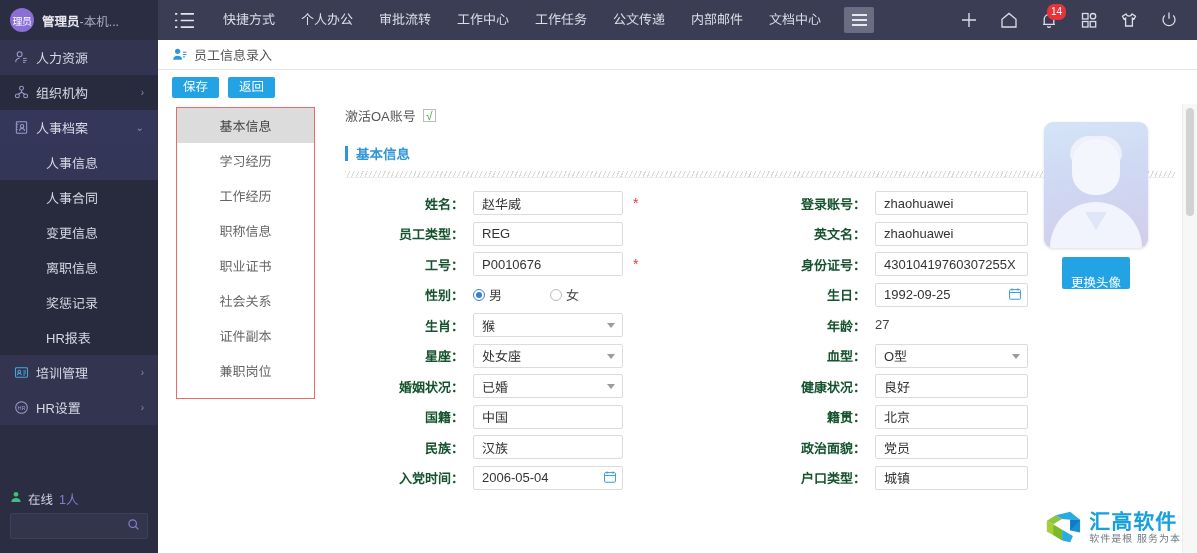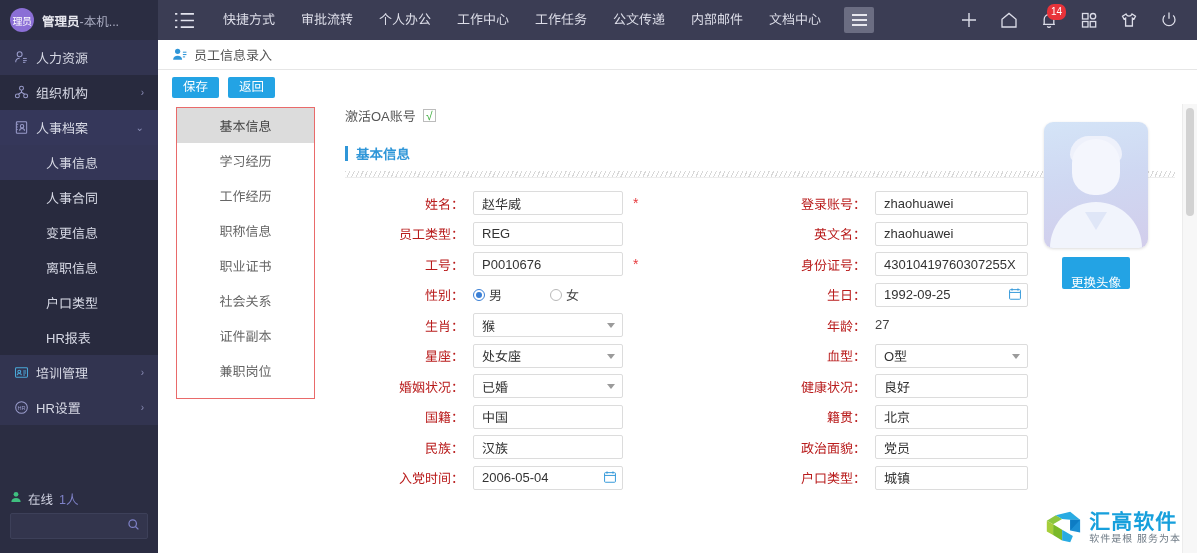--- a/index.html
+++ b/index.html
@@ -204,22 +204,23 @@
   }
   .col { width: 420px; flex: 0 0 420px; }
   .col.right-col { width: 400px; flex: 0 0 400px; }
 
   .frow {
     display: flex; align-items: center;
     height: 30.5px; margin-bottom: 0;
   }
   .flabel {
     width: 128px; flex: 0 0 128px; text-align: right;
-    padding-right: 9px; color: #b91c1c; font-size: 13px;
+    padding-right: 9px; color: #14532d; font-size: 13px;
     white-space: nowrap;
+    font-weight: bold;
   }
   .col.right-col .flabel { width: 110px; flex: 0 0 110px; }
   .fctl { position: relative; }
   .inp {
     width: 150px; height: 24px;
     border: 1px solid #dcdcdc; border-radius: 2px;
     background: #fff; font-size: 13px; color: #333;
     padding: 0 8px; outline: 0; font-family: inherit;
   }
   .inp.w-wide { width: 153px; }
@@ -382,21 +383,21 @@
       <div class="sb-sub">
         <span>人事合同</span>
       </div>
       <div class="sb-sub">
         <span>变更信息</span>
       </div>
       <div class="sb-sub">
         <span>离职信息</span>
       </div>
       <div class="sb-sub">
-        <span>户口类型</span>
+        <span>奖惩记录</span>
       </div>
       <div class="sb-sub">
         <span>HR报表</span>
       </div>
 
       <div class="sb-item lvl1">
         <span class="sb-ico">
           <svg width="15" height="15" viewBox="0 0 16 16" fill="none" stroke="#4aa8d8" stroke-width="1.1">
             <rect x="1.6" y="3" width="12.8" height="10" rx="1"></rect>
             <circle cx="5.6" cy="7" r="1.5"></circle>
@@ -447,22 +448,22 @@
 
     <header class="topbar">
       <div class="tb-toggle">
         <svg width="21" height="17" viewBox="0 0 22 18" fill="none" stroke="#e3e4ee" stroke-width="1.8">
           <path d="M7 2h14M7 9h14M7 16h14"></path>
           <path d="M1 2h2.4M1 9h2.4M1 16h2.4"></path>
         </svg>
       </div>
       <nav class="tb-nav">
         <span class="tb-nav-item">快捷方式</span>
+        <span class="tb-nav-item">个人办公</span>
         <span class="tb-nav-item">审批流转</span>
-        <span class="tb-nav-item">个人办公</span>
         <span class="tb-nav-item">工作中心</span>
         <span class="tb-nav-item">工作任务</span>
         <span class="tb-nav-item">公文传递</span>
         <span class="tb-nav-item">内部邮件</span>
         <span class="tb-nav-item">文档中心</span>
       </nav>
       <div class="tb-more">
         <i></i>
         <i></i>
         <i></i>

